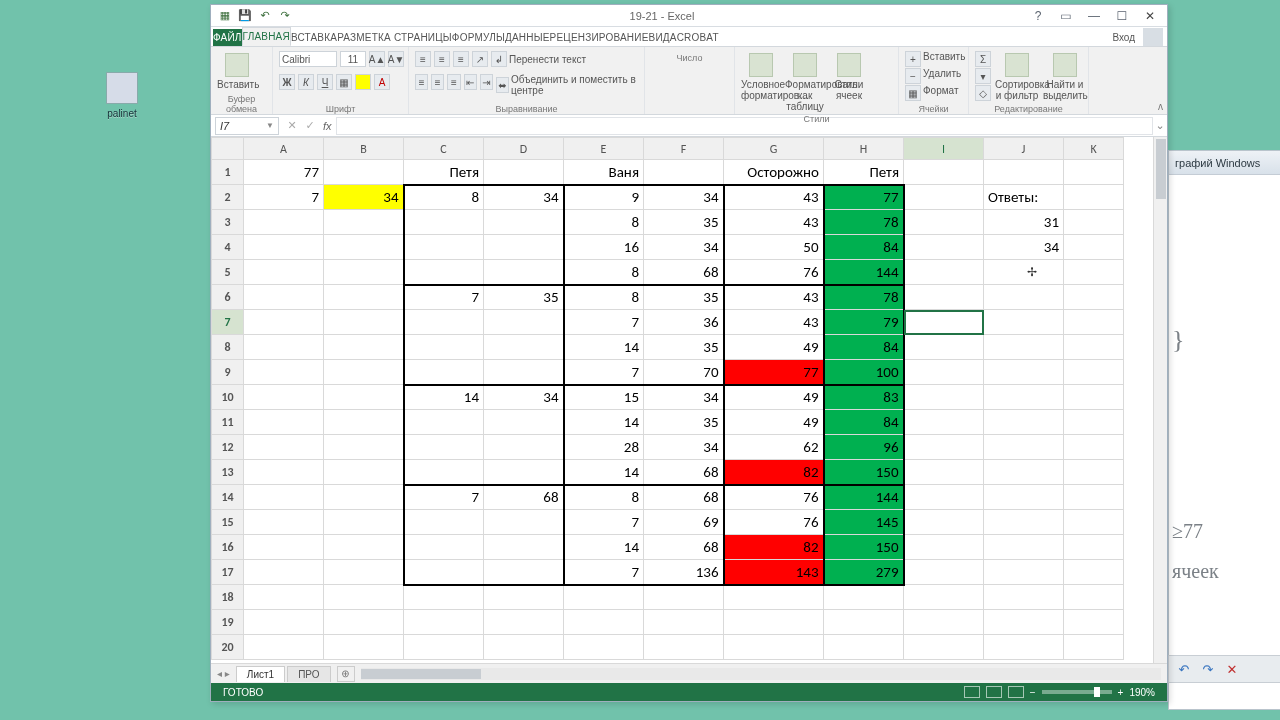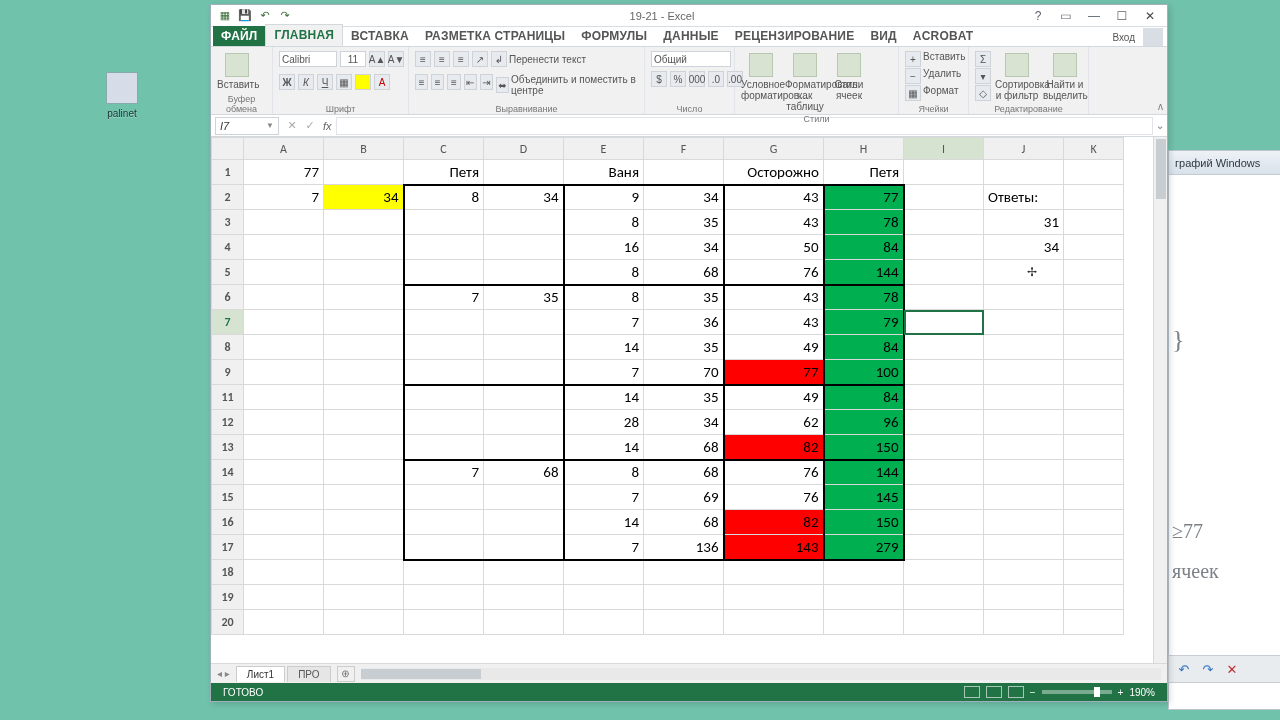--- a/index.html
+++ b/index.html
@@ -41,21 +41,21 @@
   .q-ic { width: 16px; height: 16px; display:flex;align-items:center;justify-content:center;
     font-size:11px; color:#3b6e3b; }
   .title-center { flex:1; text-align:center; color:#666; }
   .title-btns { display:flex; gap:2px; padding-right:4px;}
   .win-btn { width:26px; height:18px; display:flex;align-items:center;justify-content:center;
     color:#5b6470; font-size:12px; }
   .win-btn.close{ color:#444;}
 
   .ribbon-tabs { height: 20px; background:#fff; display:flex; align-items:flex-end; font-size:11px;
     border-bottom:1px solid #d3d8dd; padding-left:2px;}
-  .rtab { padding: 3px 8px; color:#555; text-transform: uppercase; font-size:12px; letter-spacing:.2px;font-weight:bold;}
+  .rtab { padding: 3px 0; color:#555; text-transform: uppercase; font-size:10px; letter-spacing:.2px;}
   .rtab.file { background:#217346; color:#fff; }
   .rtab.active { background:#f1f1f1; border:1px solid #d3d8dd; border-bottom:1px solid #f1f1f1; color:#217346;}
   .signin{margin-left:auto;padding:3px 8px;font-size:10px;color:#555;}
   .user-ic{width:20px;height:18px;background:#d8dee4;margin-right:4px;}
 
   .ribbon { height: 68px; background: #f1f1f1; border-bottom:1px solid #d3d8dd;
     display:flex; font-size:10px; color:#555; position:relative;}
   .rgroup { border-right:1px solid #e1e4e8; padding:4px 6px 0; display:flex; flex-direction:column; }
   .rgroup .body { flex:1; display:flex; gap:4px; align-items:flex-start;}
   .rgroup .cap { text-align:center; font-size:9px; color:#777; padding:2px 0 0; position:relative;}
@@ -228,30 +228,20 @@
           <div class="mini">⇥</div>
           <div style="font-size:10px;display:flex;align-items:center;gap:2px">
               <span class="mini">⬌</span>
               <span>Объединить и поместить в центре</span>
             </div>
         </div>
       </div>
       <div class="cap">Выравнивание</div>
     </div>
     <div class="rgroup" style="width:90px">
-      <div class="body" style="flex-direction:column">
-        <div class="fontsel" style="width:80px">Общий</div>
-        <div class="mini-row">
-          <div class="mini">$</div>
-          <div class="mini">%</div>
-          <div class="mini">000</div>
-          <div class="mini">.0</div>
-          <div class="mini">.00</div>
-        </div>
-      </div>
       <div class="cap">Число</div>
     </div>
     <div class="rgroup" style="width:164px">
       <div class="body">
         <div class="big-btn">
             <div class="ic"></div>
             <div>Условное форматиров…</div>
           </div>
         <div class="big-btn">
             <div class="ic"></div>
@@ -454,20 +444,34 @@
               <td class=" cD bRight bBot"></td>
               <td class=" cE bBot">7</td>
               <td class=" cF bRight bBot">70</td>
               <td class="red cG bRight bBot">77</td>
               <td class="green cH bRight bBot">100</td>
               <td class=" cI "></td>
               <td class=" cJ "></td>
               <td class=" cK "></td>
             </tr>
             <tr class="tall">
+              <th class="rowhdr">10</th>
+              <td class=" cA "></td>
+              <td class=" cB "></td>
+              <td class=" cC bLeft">14</td>
+              <td class=" cD bRight">34</td>
+              <td class=" cE ">15</td>
+              <td class=" cF bRight">34</td>
+              <td class=" cG bRight">49</td>
+              <td class="green cH bRight">83</td>
+              <td class=" cI "></td>
+              <td class=" cJ "></td>
+              <td class=" cK "></td>
+            </tr>
+            <tr class="tall">
               <th class="rowhdr">11</th>
               <td class=" cA "></td>
               <td class=" cB "></td>
               <td class=" cC bLeft"></td>
               <td class=" cD bRight"></td>
               <td class=" cE ">14</td>
               <td class=" cF bRight">35</td>
               <td class=" cG bRight">49</td>
               <td class="green cH bRight">84</td>
               <td class=" cI "></td>

